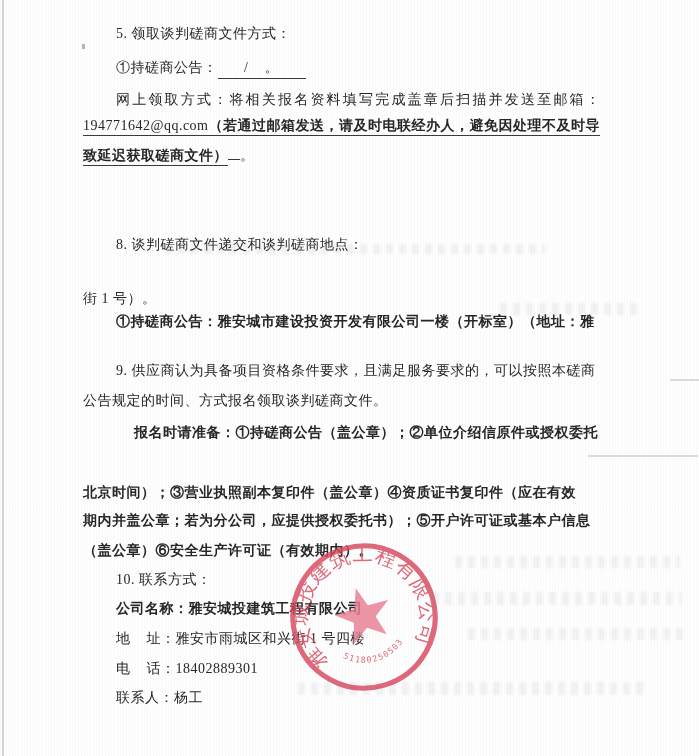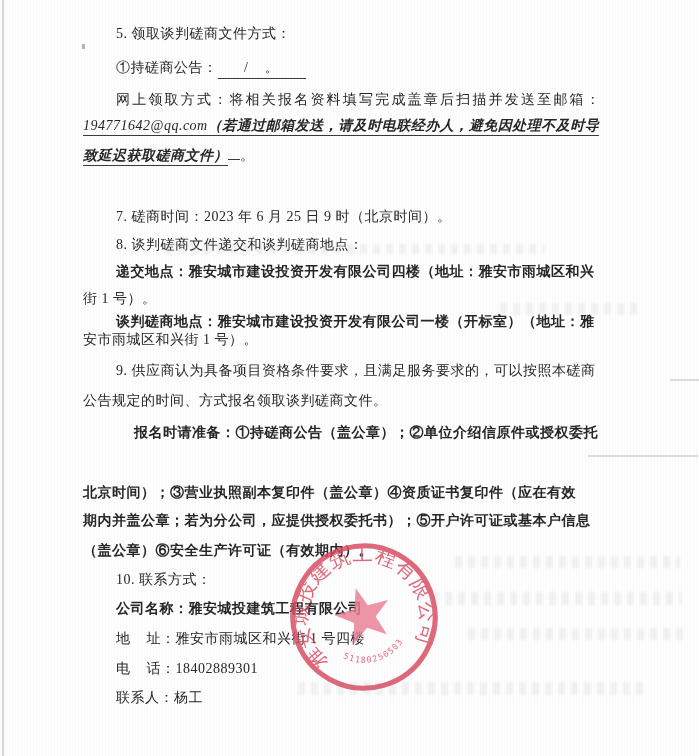--- a/index.html
+++ b/index.html
@@ -10,21 +10,21 @@
     background-image:repeating-linear-gradient(90deg, rgba(0,0,0,0.015) 0 1px, rgba(0,0,0,0) 1px 3px);
     font-family:"Liberation Serif","DejaVu Serif",serif;
     color:#262626;
   }
   .edge-line{position:absolute;left:2px;top:0;width:2px;height:100%;background:#c4c4c4;opacity:.7;}
   .line{position:absolute;font-size:14px;letter-spacing:.5px;line-height:17px;white-space:pre;}
   .ind0{left:83px}
   .ind1{left:116px}
   .ind2{left:134px}
   .b{font-weight:bold;}
-  .u{border-bottom:1.4px solid #3a3a3a;padding-bottom:2px;font-style:italic;}
+  .u{border-bottom:1.4px solid #3a3a3a;padding-bottom:2px;}
   .ls2{letter-spacing:2.2px;}
   .blank{display:inline-block;width:88px;text-align:center;border-bottom:1.4px solid #3a3a3a;padding-bottom:2px;}
   .tail-u{display:inline-block;width:12px;border-bottom:1.4px solid #3a3a3a;padding-bottom:2px;}
   .stamp{position:absolute;left:285px;top:538px;width:158px;height:158px;opacity:.82;}
   .art{position:absolute;background:repeating-linear-gradient(90deg, rgba(110,120,145,.5) 0 7px, rgba(110,120,145,0) 7px 13px);filter:blur(1.2px);opacity:.18;}
   .hair{position:absolute;height:2px;background:#b9bfca;opacity:.55;}
   .speck{position:absolute;background:#777;opacity:.55;}
 </style>
 </head>
 <body>
@@ -37,27 +37,24 @@
   <div class="line ind1" style="top:25px"><span>5. 领取谈判磋商文件方式：</span></div>
 
   <div class="line ind1" style="top:59px"><span>①持磋商公告：</span><span class="blank">/    。</span></div>
 
   <div class="line ind1 ls2" style="top:91px"><span>网上领取方式：将相关报名资料填写完成盖章后扫描并发送至邮箱：</span></div>
 
   <div class="line ind0" style="top:117px"><span class="u">194771642@qq.com</span><span class="u b">（若通过邮箱发送，请及时电联经办人，避免因处理不及时导</span></div>
 
   <div class="line ind0" style="top:147px"><span class="u b">致延迟获取磋商文件）</span><span class="tail-u"></span><span>。</span></div>
 
-  <div class="line ind1" style="top:208px"><span>7. 磋商时间：2023 年 6 月 25 日 9 时（北京时间）。</span></div>
   <div class="line ind1" style="top:236px"><span>8. 谈判磋商文件递交和谈判磋商地点：</span></div>
 
-  <div class="line ind1 b" style="top:263px"><span>递交地点：雅安城市建设投资开发有限公司四楼（地址：雅安市雨城区和兴</span></div>
   <div class="line ind0" style="top:290px"><span>街 1 号）。</span></div>
-  <div class="line ind1 b" style="top:313px"><span>谈判磋商地点：雅安城市建设投资开发有限公司一楼（开标室）（地址：雅</span></div>
-  <div class="line ind0" style="top:331px"><span>安市雨城区和兴街 1 号）。</span></div>
+  <div class="line ind1 b" style="top:313px"><span>①持磋商公告：雅安城市建设投资开发有限公司一楼（开标室）（地址：雅</span></div>
 
   <div class="line ind1" style="top:362px"><span>9. 供应商认为具备项目资格条件要求，且满足服务要求的，可以按照本磋商</span></div>
   <div class="line ind2 b" style="top:424px"><span>报名时请准备：①持磋商公告（盖公章）；②单位介绍信原件或授权委托</span></div>
 
   <div class="line ind0" style="top:392px"><span>公告规定的时间、方式报名领取谈判磋商文件。</span></div>
   <div class="line ind0 b" style="top:484px"><span>北京时间）；③营业执照副本复印件（盖公章）④资质证书复印件（应在有效</span></div>
   <div class="line ind0 b" style="top:512px"><span>期内并盖公章；若为分公司，应提供授权委托书）；⑤开户许可证或基本户信息</span></div>
   <div class="line ind0 b" style="top:542px"><span>（盖公章）⑥安全生产许可证（有效期内）。</span></div>
 
   <div class="line ind1" style="top:571px"><span>10. 联系方式：</span></div>

